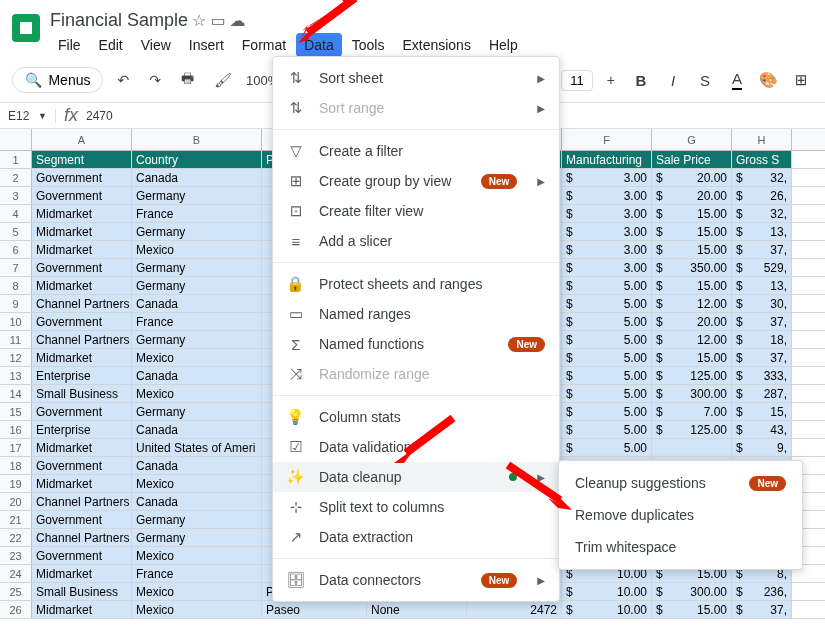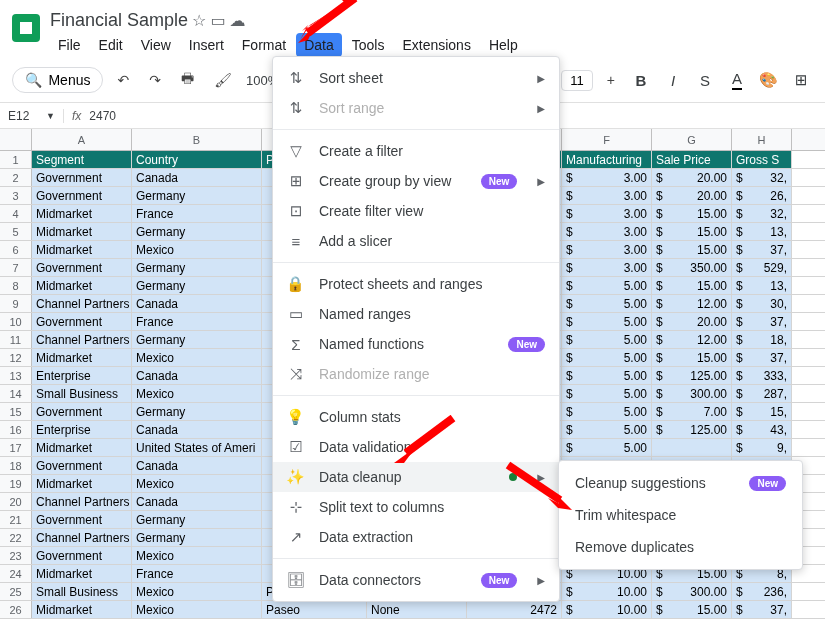--- a/index.html
+++ b/index.html
@@ -20,22 +20,22 @@
 .tb-btn { padding: 4px 6px; color: #444; font-size: 14px; cursor: pointer; border-radius: 12px; }
 .menus-btn { border: 1px solid #dadce0; border-radius: 16px; padding: 4px 12px; display: flex; align-items: center; gap: 6px; font-size: 14px; }
 .zoom { font-size: 13px; color: #3c4043; }
 .font-size-box { border: 1px solid #dadce0; border-radius: 4px; padding: 2px 8px; font-size: 13px; display: flex; align-items: center; gap: 4px; }
 .fmt-btn { width: 24px; height: 24px; display: flex; align-items: center; justify-content: center; font-size: 15px; color: #3c4043; }
 .bold { font-weight: bold; }
 .italic { font-style: italic; }
 .underline-a { border-bottom: 2px solid #000; padding-bottom: 1px; }
 
 .namebox-row { display: flex; align-items: center; border-bottom: 1px solid #e0e0e0; height: 26px; }
-.namebox { width: 64px; border-right: 1px solid #e0e0e0; padding: 0 8px; font-size: 12px; color: #3c4043; display: flex; align-items: center; justify-content: space-between; }
-.fx { padding: 0 8px; font-style: italic; color: #666; font-size: 12px; }
+.namebox { width: 56px; border-right: 1px solid #e0e0e0; padding: 0 8px; font-size: 12px; color: #3c4043; display: flex; align-items: center; justify-content: space-between; }
+.fx { padding: 0 8px; font-style: italic; color: #666; font-size: 18px; }
 .formula-val { font-size: 12px; color: #3c4043; }
 
 .grid { position: relative; }
 .col-headers { display: flex; height: 22px; background: #f8f9fa; border-bottom: 1px solid #c0c0c0; }
 .row-header-spacer { width: 32px; border-right: 1px solid #c0c0c0; background: #f8f9fa; }
 .col-h { border-right: 1px solid #c0c0c0; text-align: center; font-size: 11px; color: #5f6368; line-height: 22px; }
 .cA{width:100px}.cB{width:130px}.cC{width:105px}.cD{width:100px}.cE{width:95px}.cF{width:90px}.cG{width:80px}.cH{width:60px}
 
 .rows { }
 .row { display: flex; height: 18px; border-bottom: 1px solid #d4d4d4; }
@@ -45,21 +45,21 @@
 .num { text-align: right; }
 .dollar { display:flex; justify-content:space-between; }
 
 .dropdown { position: absolute; left: 272px; top: 56px; width: 288px; background: #fff; border: 1px solid #dadce0; border-radius: 4px; box-shadow: 0 2px 10px rgba(0,0,0,0.2); padding: 6px 0; z-index: 10; }
 .dd-item { display: flex; align-items: center; padding: 6px 14px; font-size: 14px; color: #3c4043; gap: 14px; cursor: pointer; position: relative; }
 .dd-item.disabled { color: #b0b0b0; }
 .dd-item.highlight { background: #f1f3f4; }
 .dd-sep { height: 1px; background: #e8eaed; margin: 6px 0; }
 .dd-icon { width: 18px; height: 18px; display: flex; align-items: center; justify-content: center; color: #5f6368; font-size: 15px; }
 .dd-arrow { margin-left: auto; color: #5f6368; font-size: 10px; }
-.new-badge { background: #8b5cf6; color: #fff; font-size: 10px; font-weight: 600; padding: 2px 8px; border-radius: 10px; margin-left: auto; }
+.new-badge { background: #c2410c; color: #fff; font-size: 10px; font-weight: 600; padding: 2px 8px; border-radius: 10px; margin-left: auto; }
 .dot { width: 8px; height: 8px; background: #188038; border-radius: 50%; margin-left: auto; }
 
 .submenu { position: absolute; left: 558px; top: 460px; width: 245px; background: #fff; border: 1px solid #dadce0; border-radius: 4px; box-shadow: 0 2px 10px rgba(0,0,0,0.2); padding: 6px 0; z-index: 11; }
 .sub-item { padding: 8px 16px; font-size: 14px; color: #3c4043; cursor: pointer; display: flex; align-items: center; gap: 24px; }
 
 .arrow { position: absolute; z-index: 20; pointer-events: none; }
 </style>
 </head>
 <body>
 
@@ -813,22 +813,22 @@
       <span class="new-badge">New</span>
       <span class="dd-arrow" style="margin-left:6px">▶</span>
     </div>
 </div>
 
 <div class="submenu">
   <div class="sub-item">
       <span>Cleanup suggestions</span>
       <span class="new-badge" style="margin-left:auto">New</span>
     </div>
+  <div class="sub-item">Remove duplicates</div>
   <div class="sub-item">Trim whitespace</div>
-  <div class="sub-item">Remove duplicates</div>
 </div>
 
 <svg class="arrow" style="left:290px;top:-5px" width="70" height="50">
     <polygon points="10,45 20,30 15,33 60,5 55,15 70,0 50,3 55,8 12,36 18,30" fill="#ff0000"></polygon>
     <path d="M 65 3 L 18 38" stroke="#ff0000" stroke-width="8"></path>
     <polygon points="8,48 25,30 18,45" fill="#ff0000"></polygon>
   </svg>
 <svg class="arrow" style="left:388px;top:415px" width="70" height="50">
     <path d="M 65 3 L 18 38" stroke="#ff0000" stroke-width="8"></path>
     <polygon points="6,48 28,32 16,48" fill="#ff0000"></polygon>

